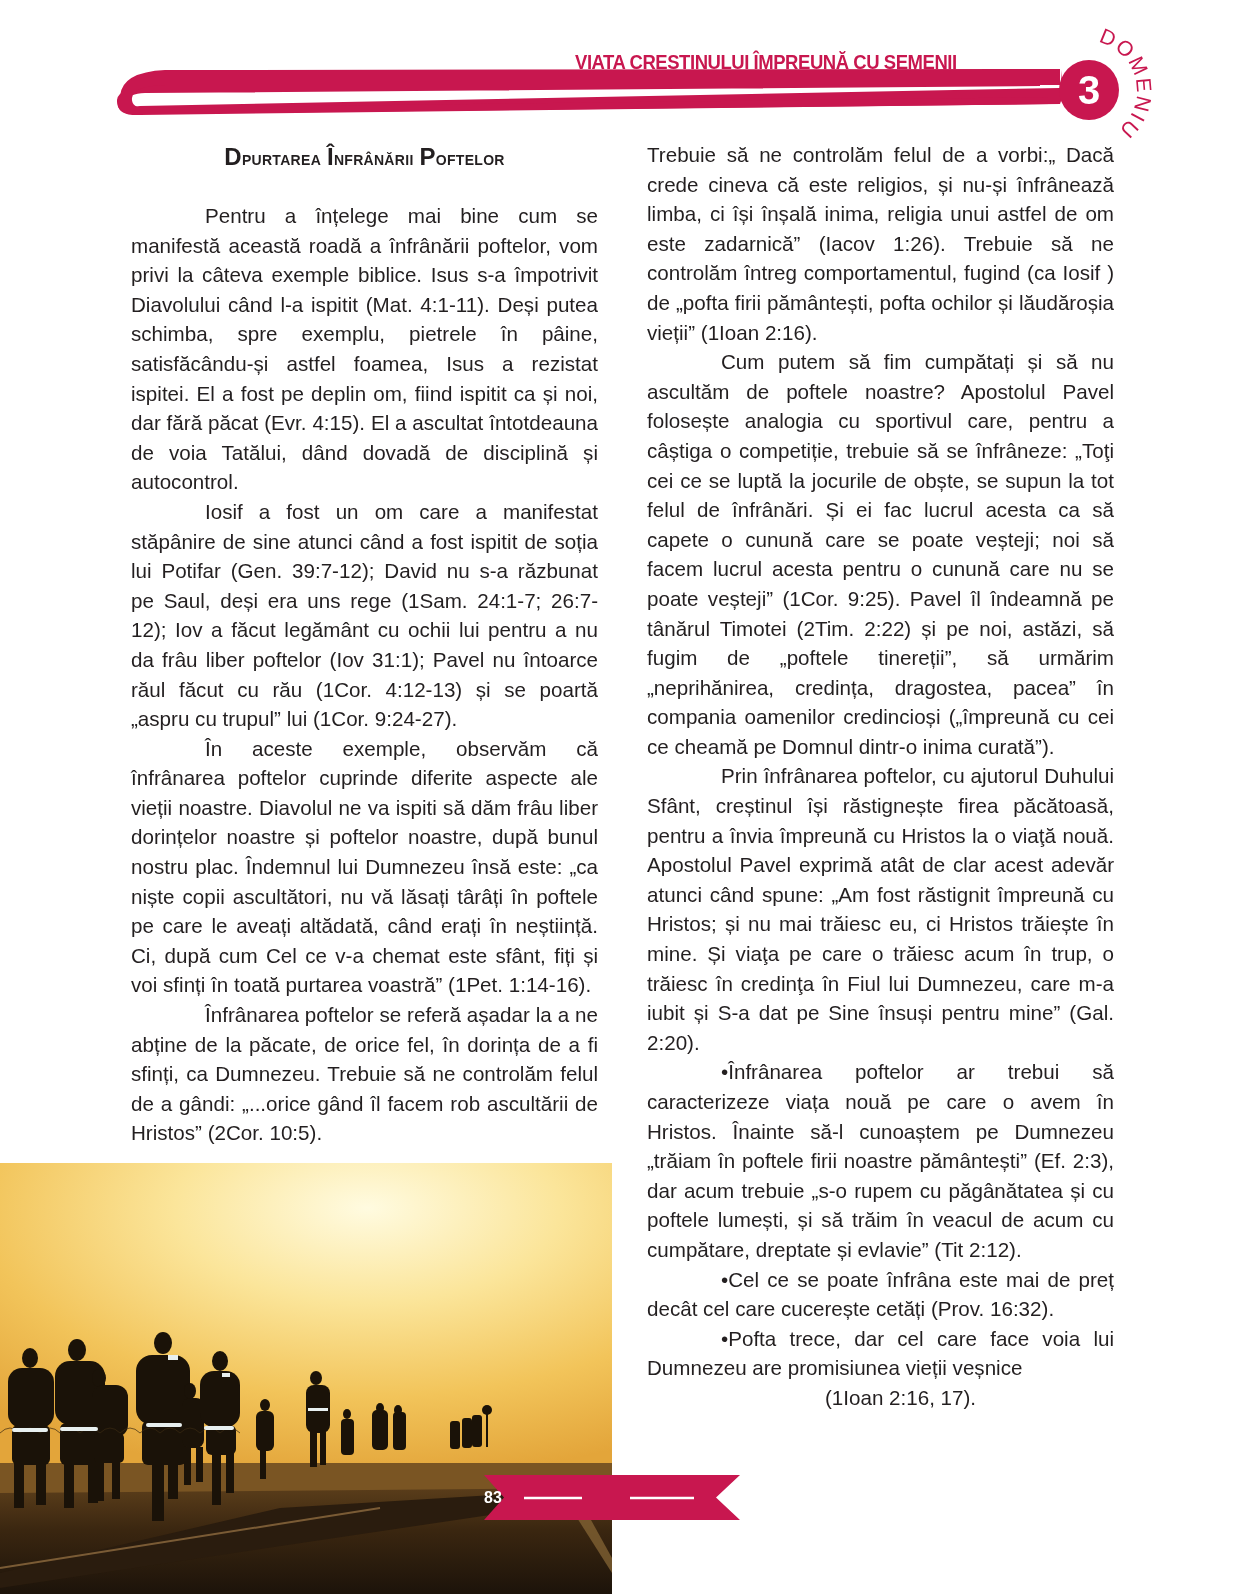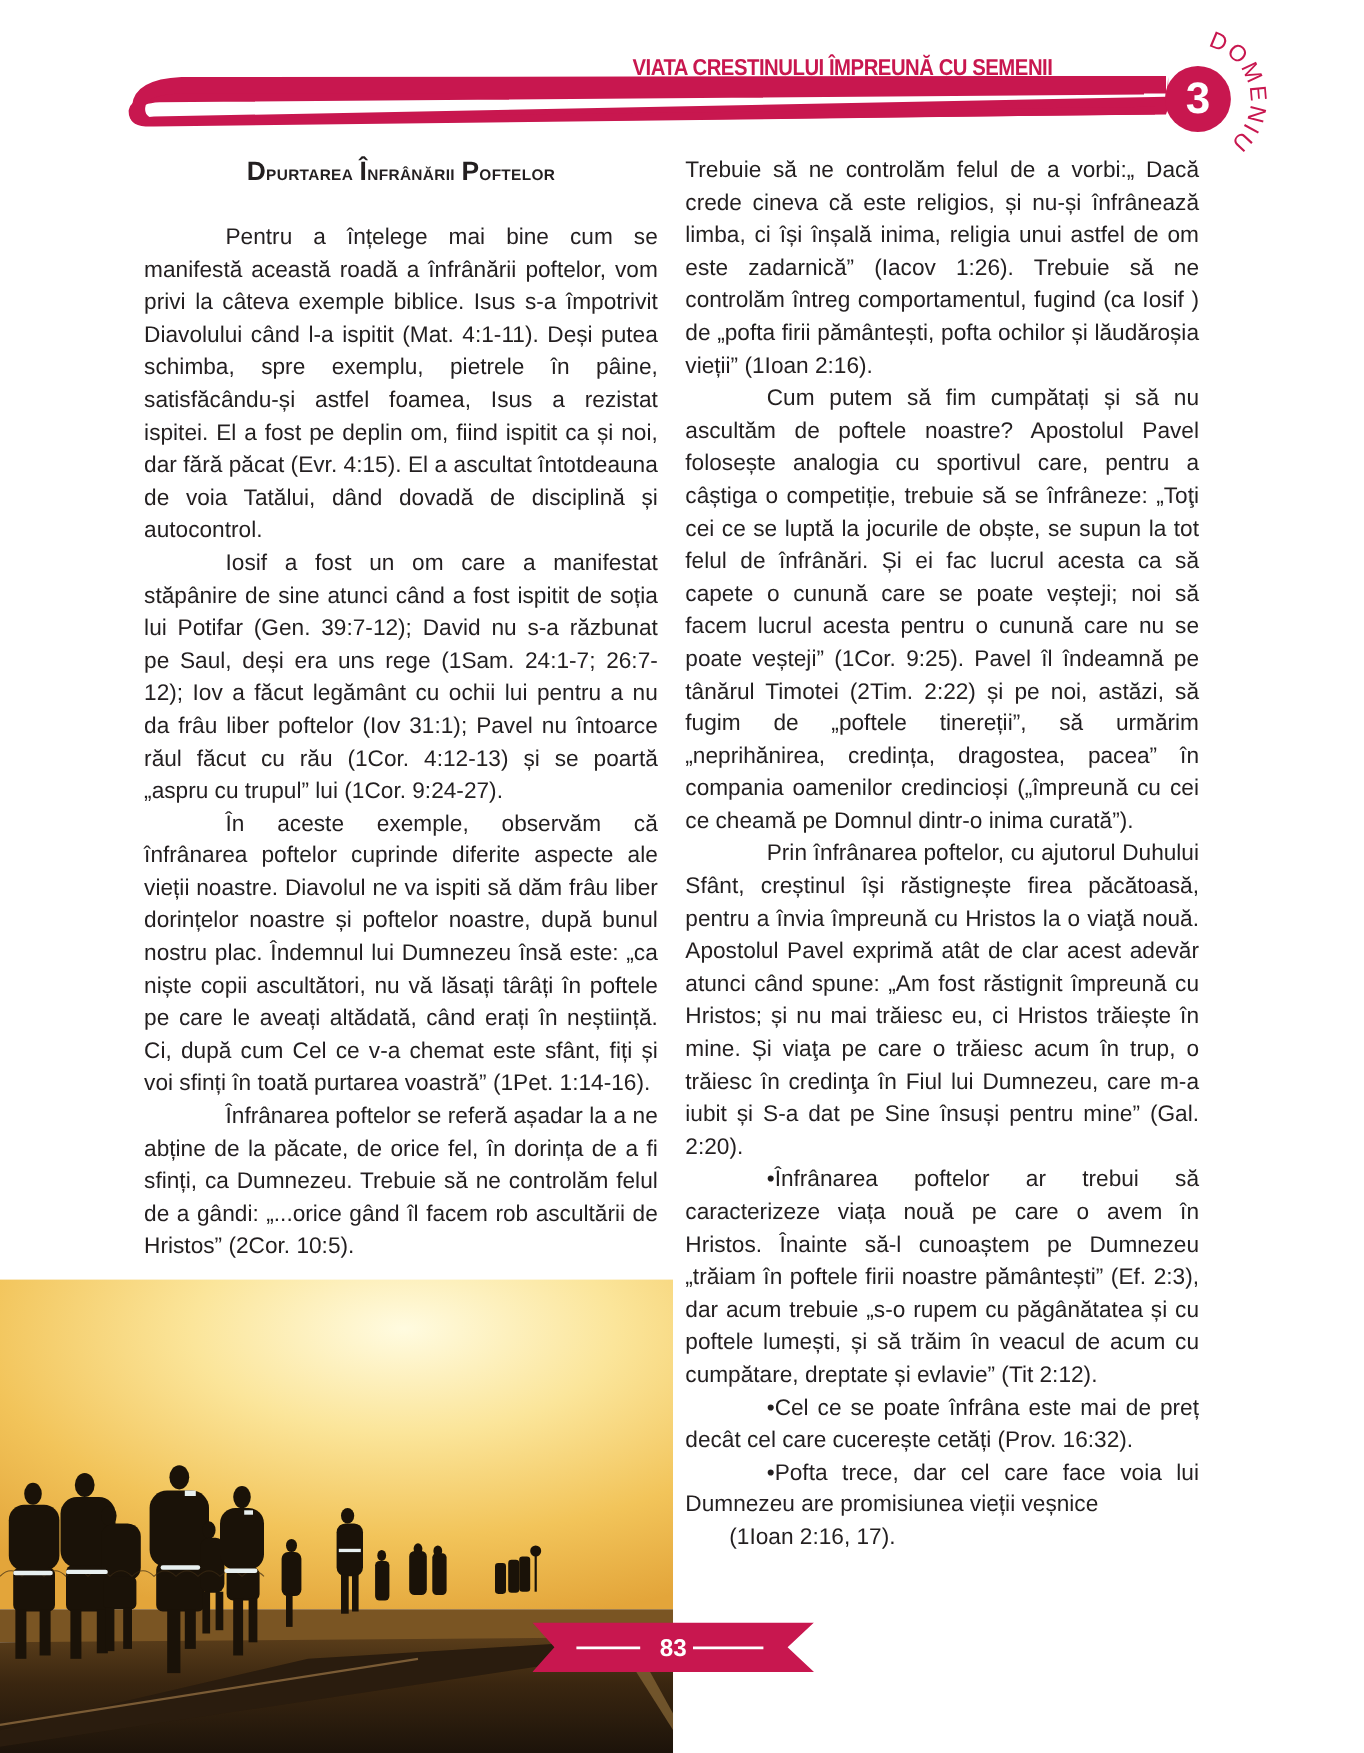--- a/index.html
+++ b/index.html
@@ -12,38 +12,38 @@
                   font-family: "Liberation Sans", sans-serif; font-size: 21px; font-weight: 700;
                   color: #c8174f; letter-spacing: -0.5px; white-space: nowrap; transform: scaleX(0.88);
                   transform-origin: left top; }
   .domain-badge { position: absolute; left: 1059px; top: 60px; width: 60px; height: 60px; border-radius: 50%;
                   background: #c8174f; color: #fff; font-weight: 700; font-size: 40px; text-align: center;
                   line-height: 60px; font-family: "Liberation Sans", sans-serif; }
 
   
   .col { position: absolute; top: 140px; font-size: 20.6px; line-height: 29.6px; text-align: justify; }
   .col-left { left: 131px; width: 467px; }
-  .col-right { left: 623px; width: 467px; }
+  .col-right { left: 647px; width: 467px; }
   .col p { margin: 0; }
   .indent { text-indent: 74px; }
   .heading { text-align: center; font-weight: 700; font-size: 20px; letter-spacing: 0.3px;
              margin: 0; font-variant: small-caps; }
   .heading .cap { font-size: 24px; }
   .heading-left { height: 30px; margin-bottom: 29px; margin-top: 2px; }
   .heading-right { margin-top: 38px; height: 30px; margin-bottom: 30px; }
-  .right-align-line { text-align: left; padding-left: 40px; }
+  .right-align-line { text-align: center; padding-left: 40px; }
 
   
   .photo { position: absolute; left: 0; top: 1163px; width: 612px; height: 431px; overflow: hidden; }
   .photo svg { display: block; }
 
   
   .page-banner { position: absolute; left: 484px; top: 1475px; width: 256px; height: 45px; }
-  .page-num { position: absolute; left: 0; top: 0; width: 256px; height: 45px; text-align: center;
-              line-height: 45px; color: #fff; font-weight: 700; font-size: 22px; font-family: "Liberation Sans", sans-serif; }
+  .page-num { position: absolute; left: 0; top: 0; width: 256px; height: 45px; text-align: left;
+              line-height: 45px; color: #fff; font-weight: 700; font-size: 16px; font-family: "Liberation Sans", sans-serif; }
 </style>
 </head>
 <body>
 
 <svg class="header-svg" viewBox="0 0 1240 150" xmlns="http://www.w3.org/2000/svg">
 
   <path d="M160 71 L1062 70 L1062 83 L1060 88 L140 106 Q128 108 128 100 Q128 94 145 93 L1040 86 L1040 81 L165 84 Q118 86 117 100 Q116 116 140 114 L1060 104 L1062 98 Q1060 92 1062 70 Z" fill="#c8174f"></path>
   <path d="M120 96 Q122 72 165 70 L1060 69 L1060 85 L165 85 Q133 86 132 98 Q131 108 145 108 L1050 97 L1050 104 L140 115 Q118 116 118 104 Z" fill="#c8174f"></path>
 
   <defs>

